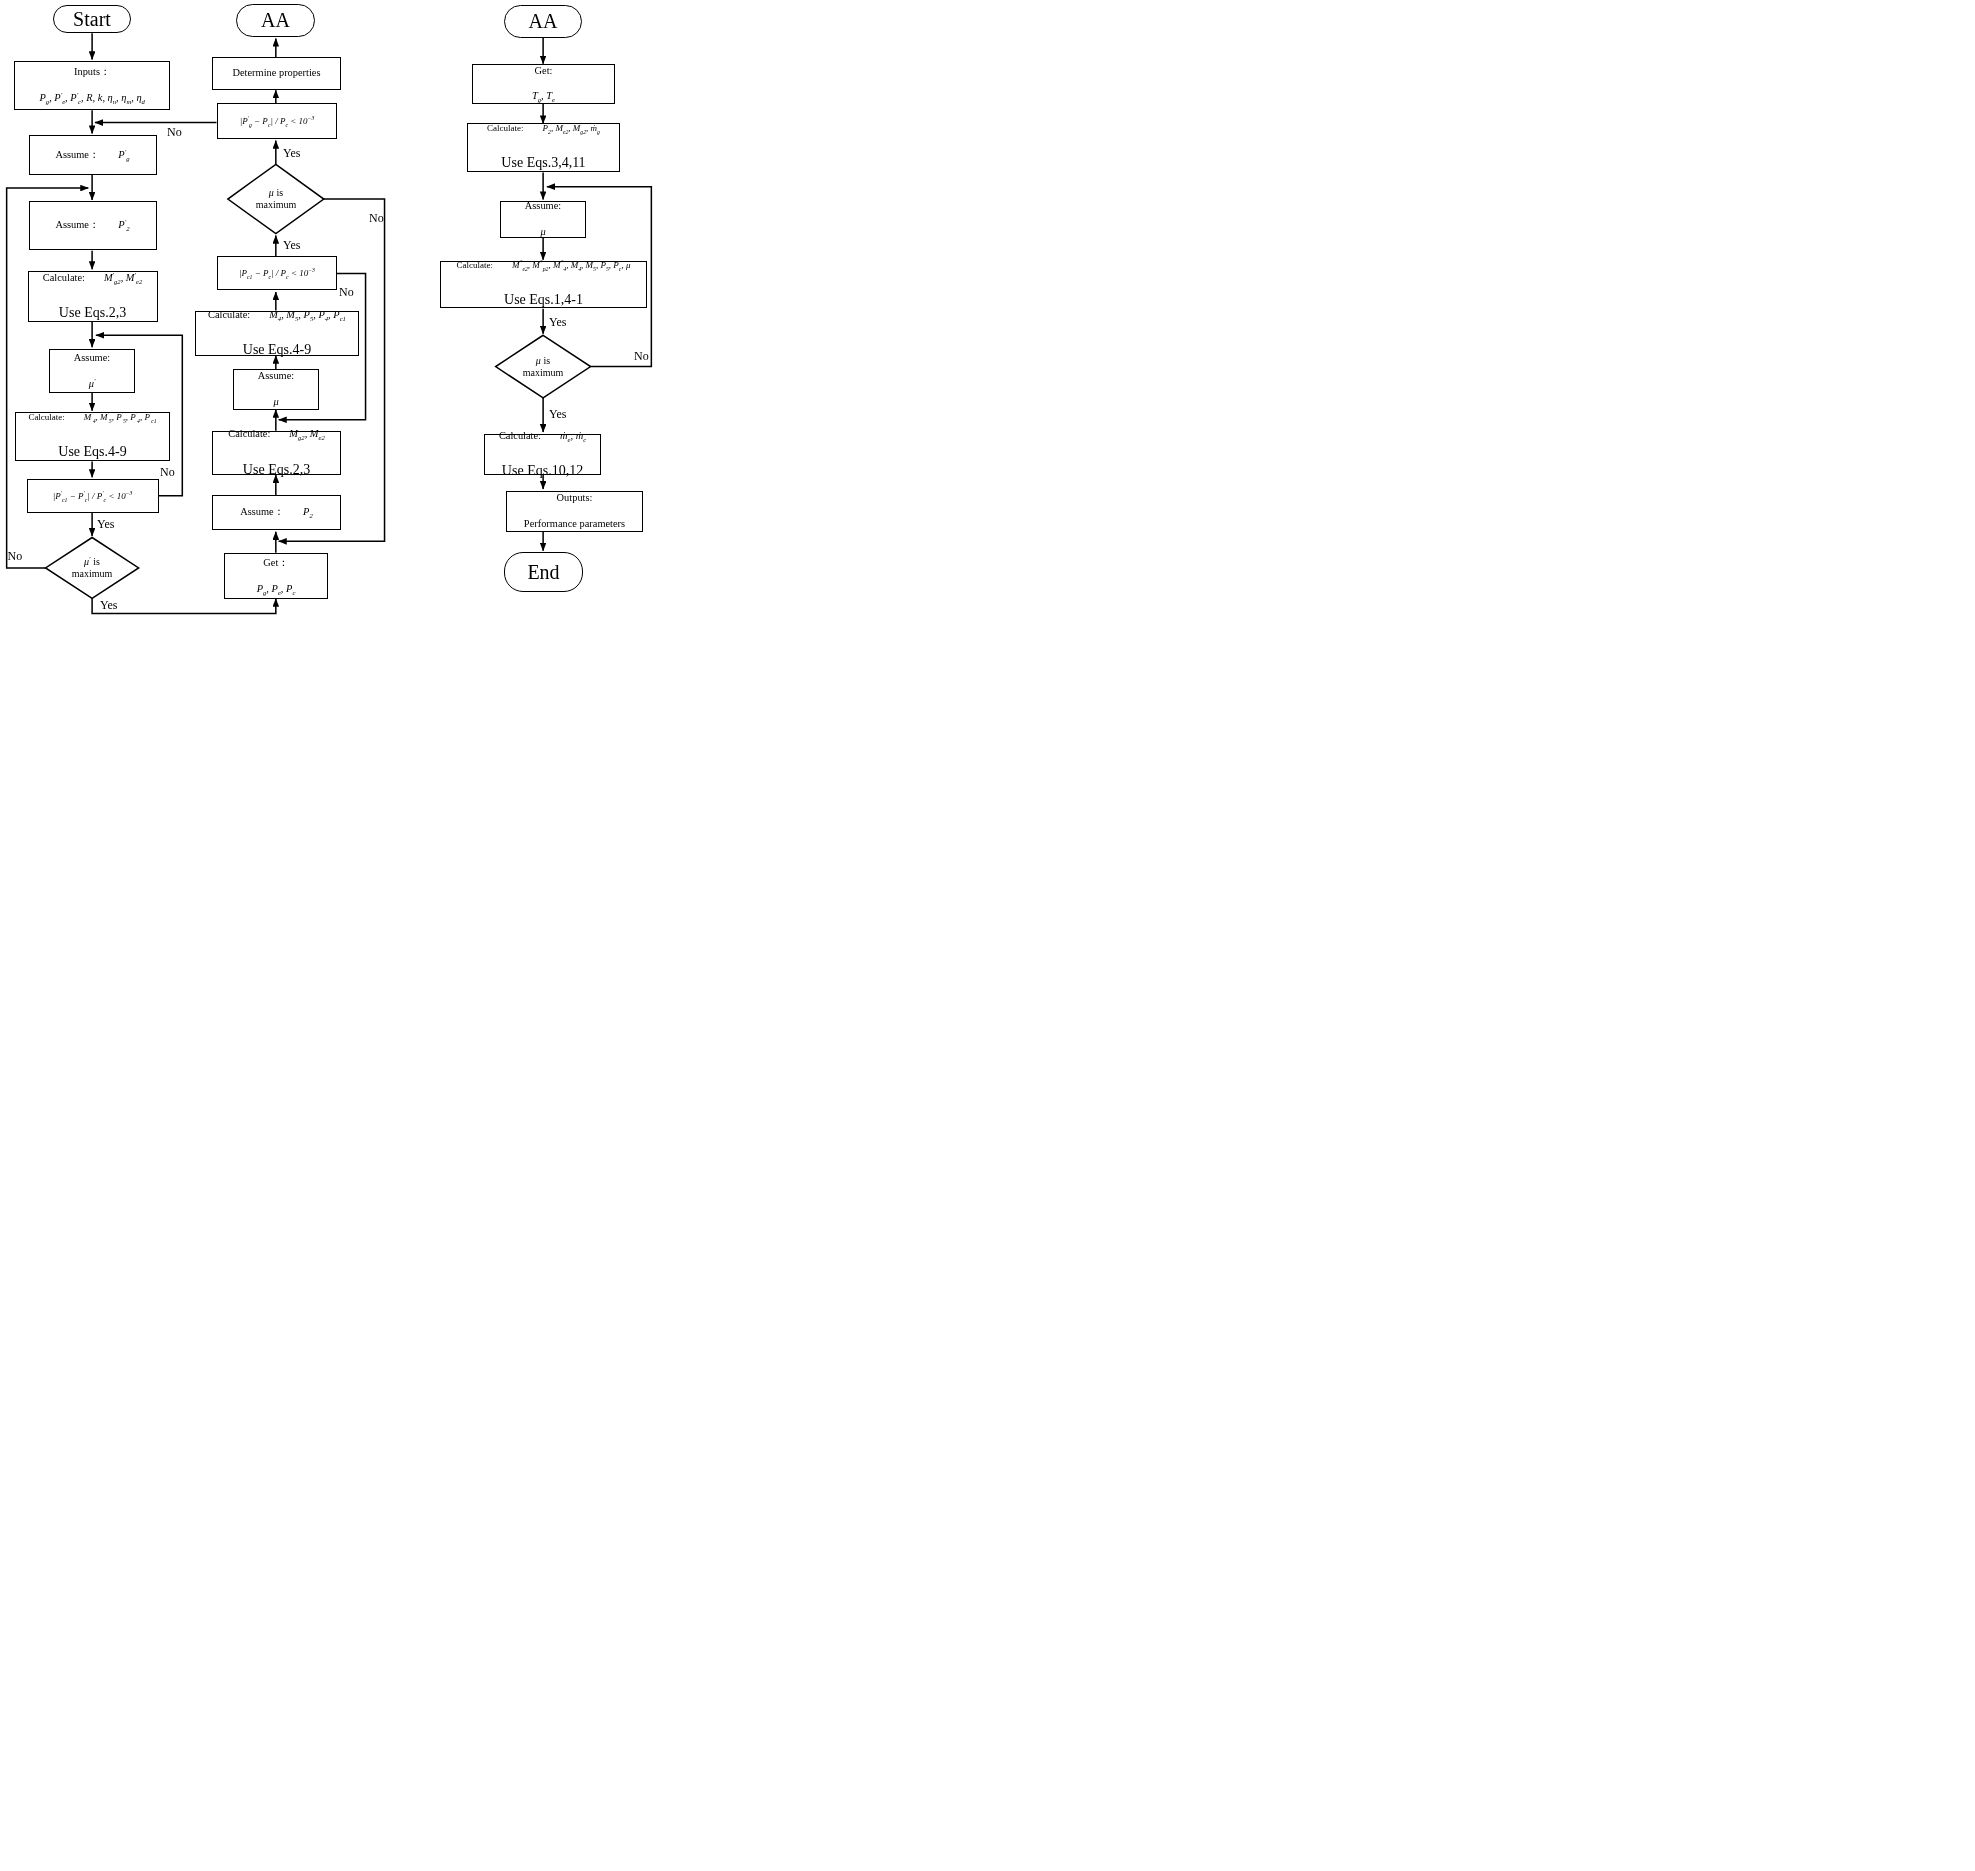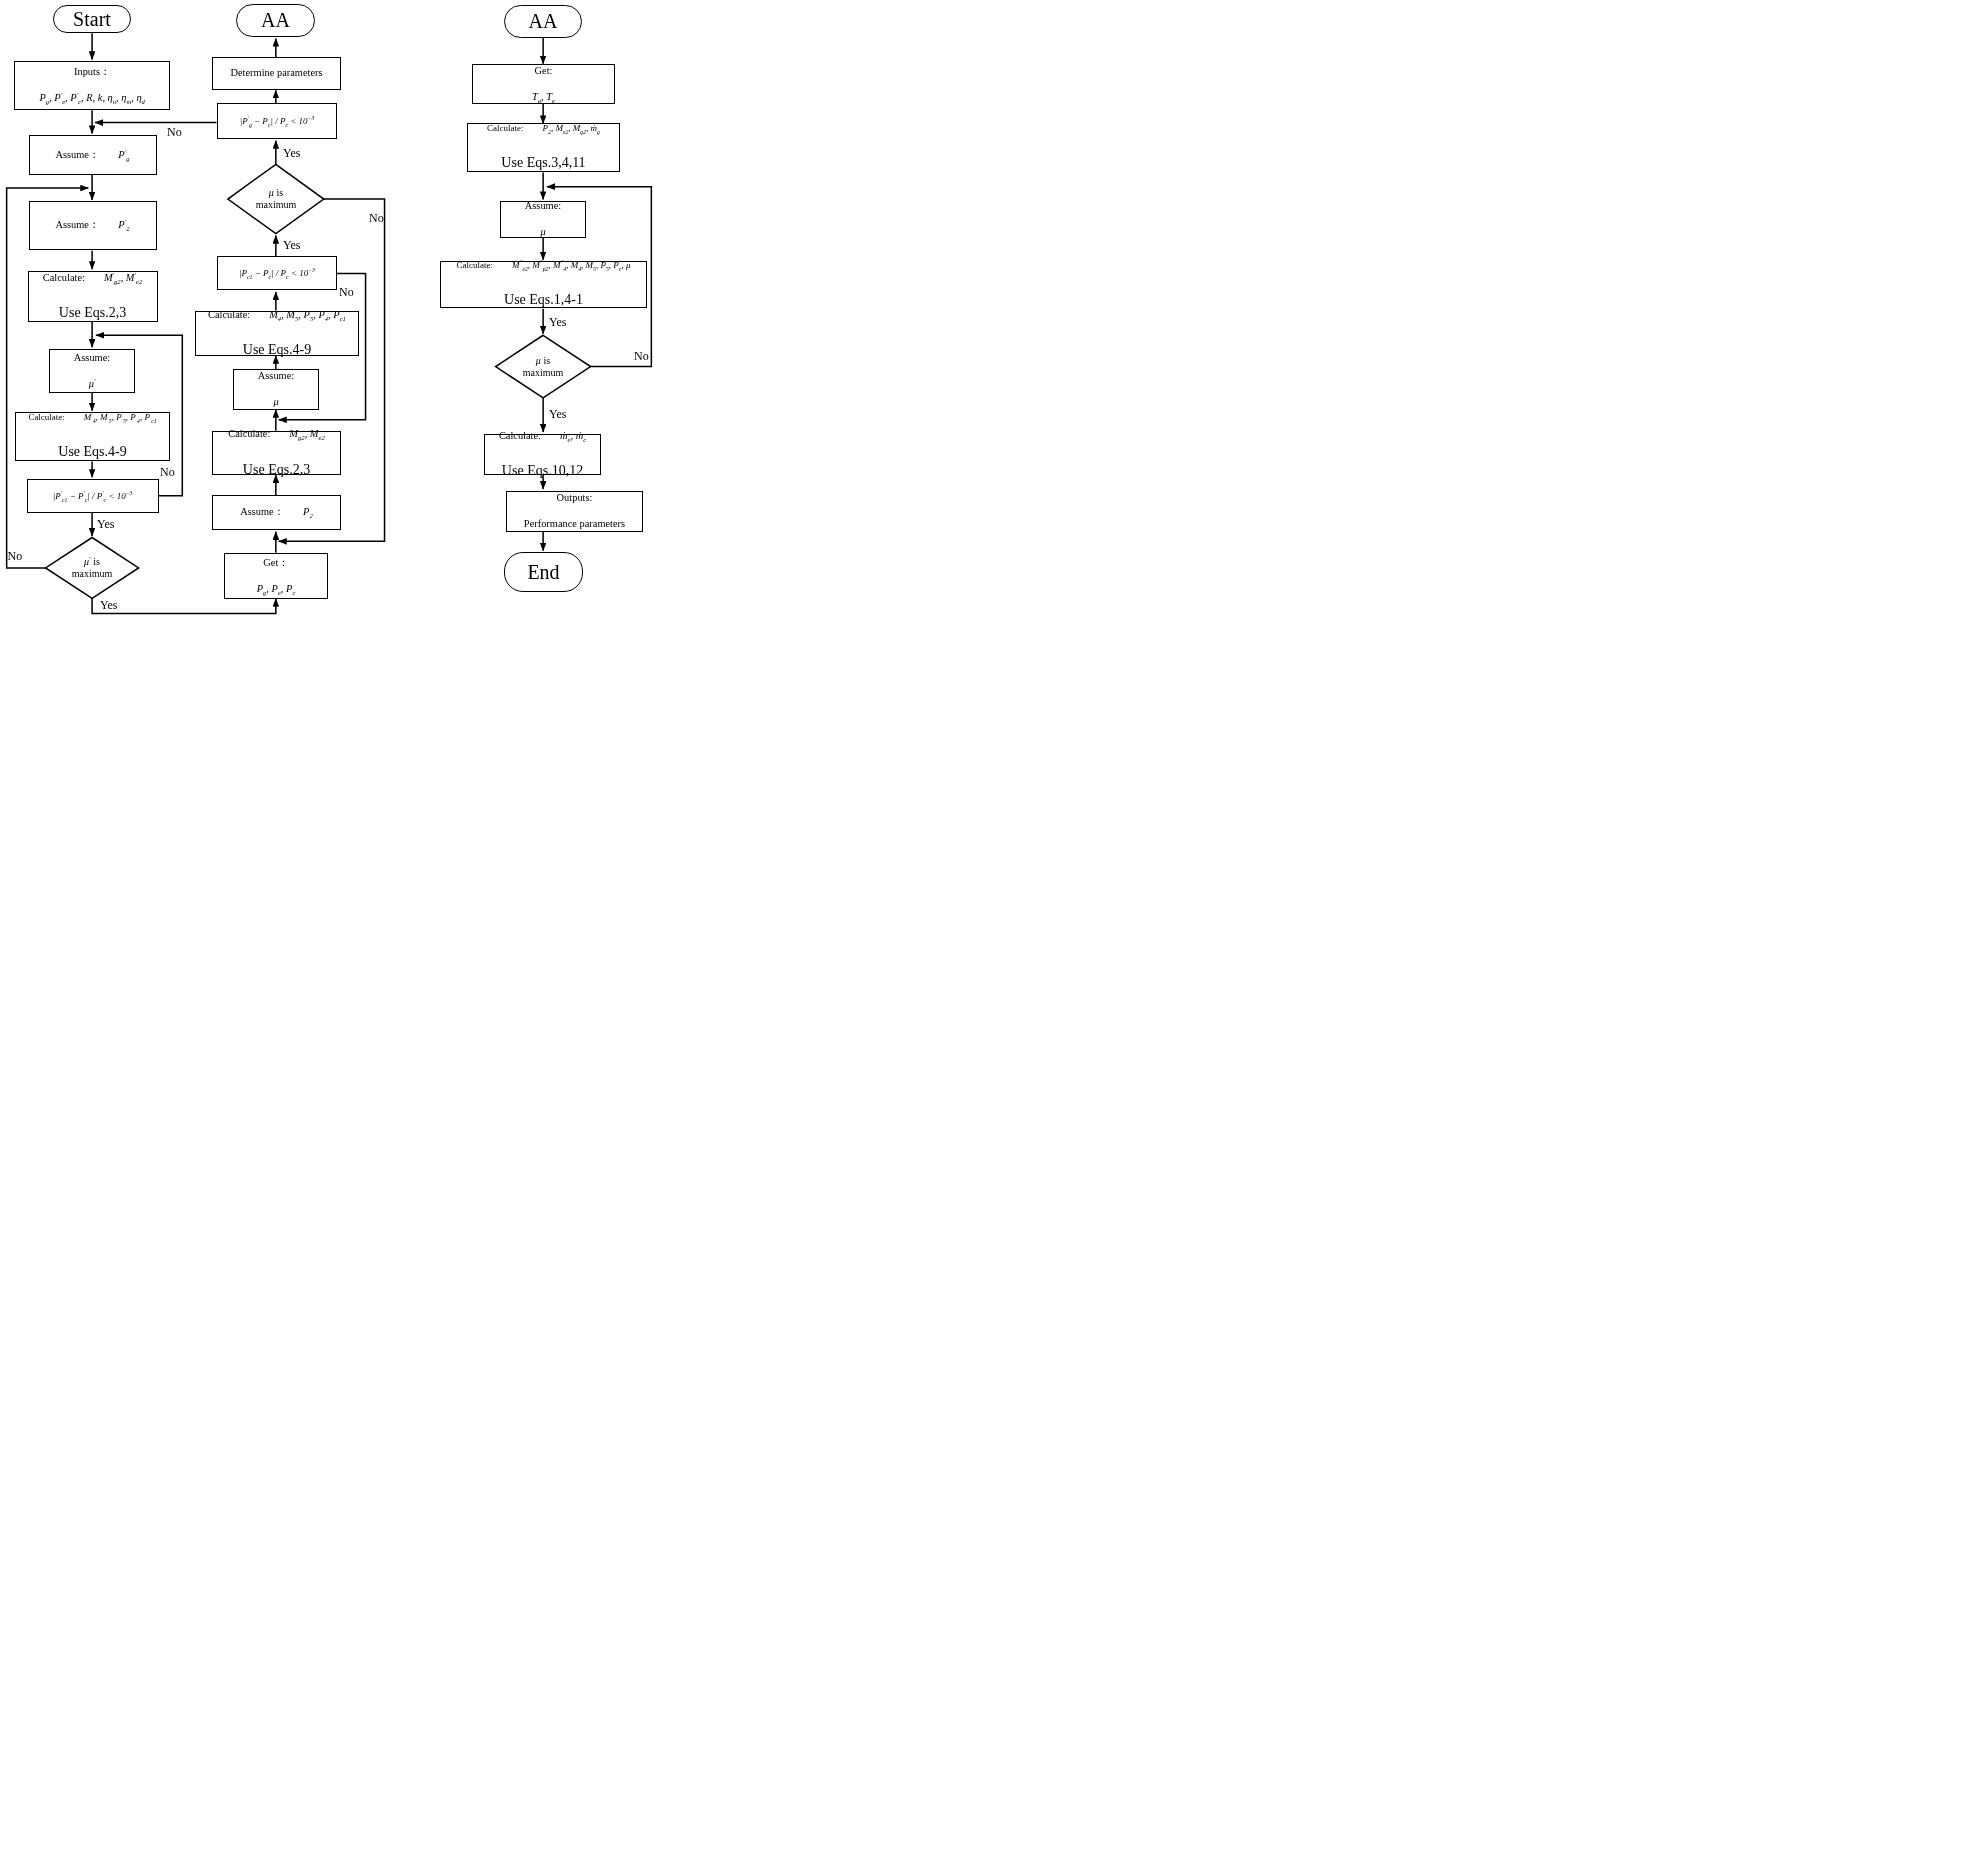--- a/index.html
+++ b/index.html
@@ -148,21 +148,21 @@
       <span>is</span>
     </div>
     <div>maximum</div>
   </div>
 
   <div class="node oval" style="left:236px;top:3.8px;width:79px;height:33px;">
     <span>AA</span>
   </div>
 
   <div class="node box" style="left:212px;top:57px;width:129px;height:33px;">
-    <span class="lbl">Determine parameters</span>
+    <span class="lbl">Determine properties</span>
   </div>
 
   <div class="node box cond" style="left:217px;top:103px;width:120px;height:36px;">
     <span class="math">|P<sup>′</sup><sub>g</sub> − P<sub>c</sub>| / P<sub>c</sub> &lt; 10<sup>−3</sup></span>
   </div>
 
   <div class="dtext" style="left:240px;top:182px;width:72px;height:34px;">
     <div class="row" style="gap:2.8px;">
       <span class="math">μ</span>
       <span>is</span>
@@ -208,21 +208,21 @@
     <div class="row">
       <span class="lbl">Get：</span>
       <span class="math">P<sub>g</sub>, P<sub>e</sub>, P<sub>c</sub></span>
     </div>
   </div>
 
   <div class="node oval" style="left:504px;top:4.7px;width:78px;height:33px;">
     <span>AA</span>
   </div>
 
-  <div class="node box stack" style="left:472px;top:64px;width:143px;height:40px;">
+  <div class="node box stack" style="left:472px;top:64px;width:143px;height:40px;justify-content:flex-end;">
     <div class="row">
       <span class="lbl">Get:</span>
       <span class="math">T<sub>g</sub>, T<sub>e</sub></span>
     </div>
   </div>
 
   <div class="node box tight" style="left:467px;top:123px;width:153px;height:49px;">
     <div class="row">
       <span class="lbl">Calculate:</span>
       <span class="math">P<sub>2</sub>, M<sub>e2</sub>, M<sub>g2</sub>, ṁ<sub>g</sub></span>

